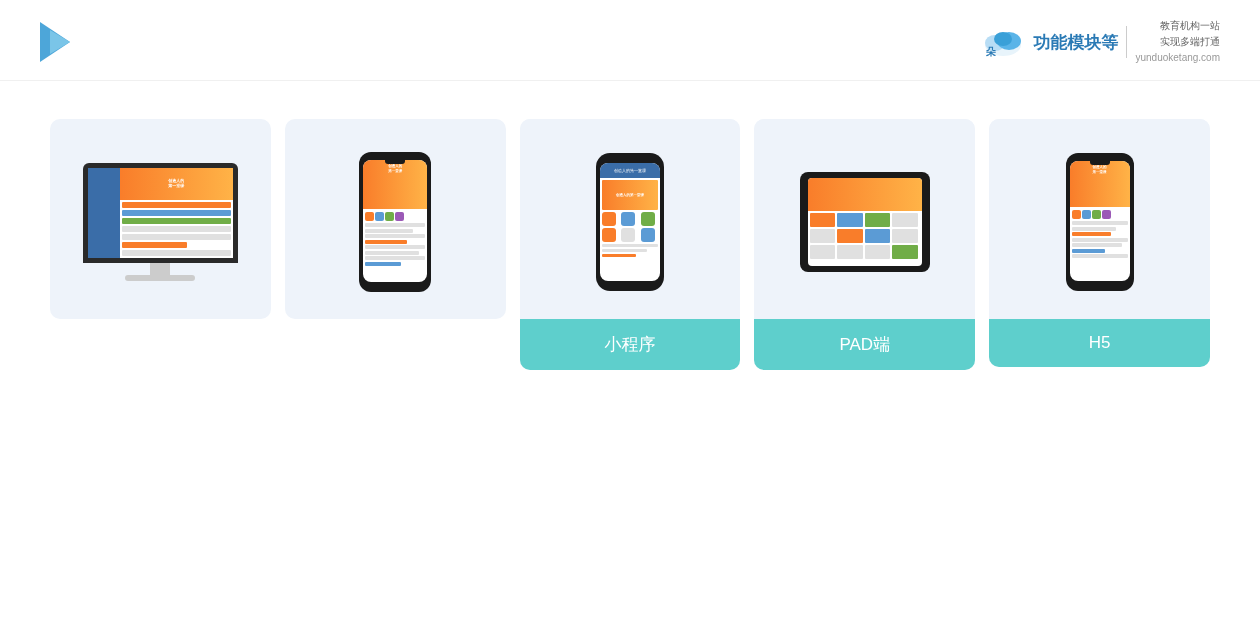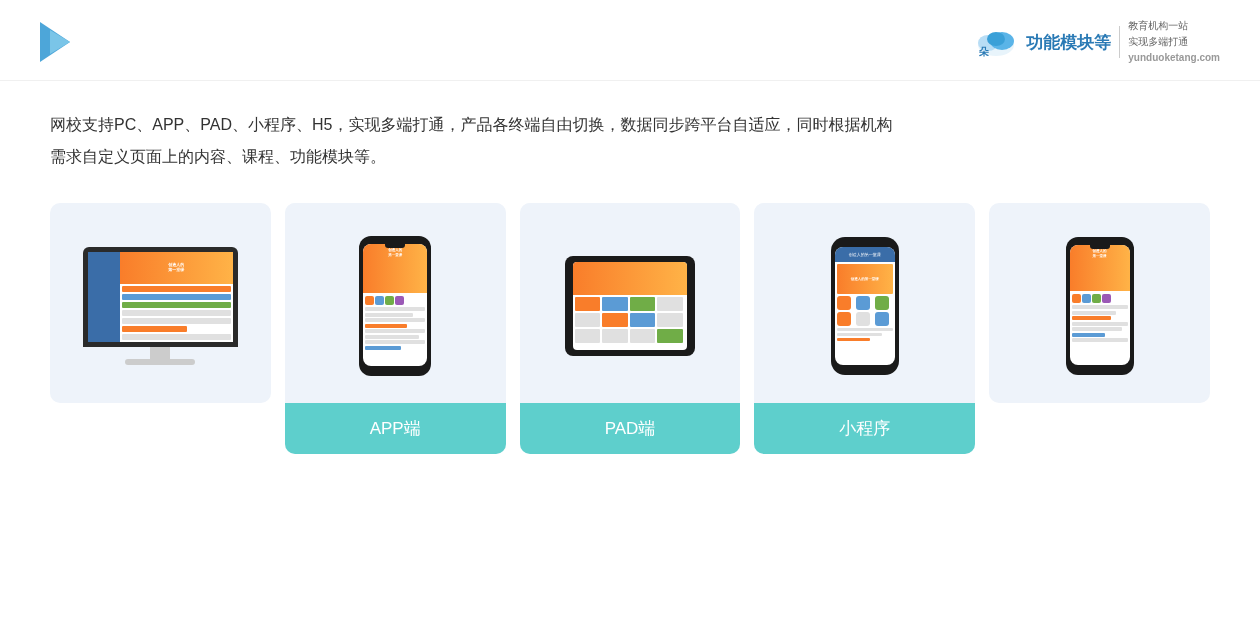--- a/index.html
+++ b/index.html
@@ -365,20 +365,21 @@
     .divider-vertical {
       width: 1px;
       height: 32px;
       background: #ccc;
     }
 
     .brand-right-text {
       font-size: 10px;
       color: #666;
       line-height: 1.6;
+      text-align: right;
     }
   </style>
 </head>
 <body>
 
 <div class="page-container">
 
   <div class="header">
     <div class="header-left">
 
@@ -395,30 +396,26 @@
         <ellipse cx="14" cy="18" rx="10" ry="8" fill="#b8ddf5"></ellipse>
         <ellipse cx="28" cy="16" rx="12" ry="9" fill="#5ab4e8"></ellipse>
         <ellipse cx="22" cy="14" rx="9" ry="7" fill="#3aa0d8"></ellipse>
         <text x="5" y="30" font-size="10" fill="#2a7ab5" font-family="Arial" font-weight="bold">朵</text>
       </svg>
       <div style="font-size:17px;font-weight:700;color:#2a7ab5;line-height:1;">功能模块等</div>
       <div class="divider-vertical"></div>
       <div class="brand-right-text">
         <div>教育机构一站</div>
         <div>实现多端打通</div>
-        <div style="color:#999;font-weight:bold;">yunduoketang.com</div>
+        <div style="color:#999;">yunduoketang.com</div>
       </div>
     </div>
   </div>
 
   <div class="content">
-    <div class="description">
-      <div>网校支持PC、APP、PAD、小程序、H5，实现多端打通，产品各终端自由切换，数据同步跨平台自适应，同时根据机构</div>
-      <div>需求自定义页面上的内容、课程、功能模块等。</div>
-    </div>
 
     <div class="cards-row">
 
       <div class="device-card">
         <div class="device-card-image">
           <div class="pc-monitor">
             <div class="monitor-frame">
               <div class="screen-content">
                 <div class="screen-sidebar"></div>
                 <div class="screen-main">
@@ -464,21 +461,49 @@
                 <div class="phone-row"></div>
                 <div class="phone-row" style="background:#f97d2a;width:70%"></div>
                 <div class="phone-row"></div>
                 <div class="phone-row" style="width:90%"></div>
                 <div class="phone-row"></div>
                 <div class="phone-row" style="background:#5b9bd5;width:60%"></div>
               </div>
             </div>
           </div>
         </div>
-        <div class="device-card-label">APP端</div>
+      </div>
+
+      <div class="device-card">
+        <div class="device-card-image">
+          <div class="mini-phone">
+            <div class="mini-phone-screen">
+              <div class="mini-phone-top">
+                <span class="mini-phone-top-text">创造人的第一堂课</span>
+              </div>
+              <div class="mini-phone-body">
+                <div style="height:30px;background:linear-gradient(90deg,#f97d2a,#ffb347);margin-bottom:2px;border-radius:1px;display:flex;align-items:center;justify-content:center;">
+                  <span style="font-size:3.5px;color:white;font-weight:bold;">创造人的第一堂课</span>
+                </div>
+                <div class="mini-icons-grid">
+                  <div class="mini-icon"></div>
+                  <div class="mini-icon blue"></div>
+                  <div class="mini-icon green"></div>
+                  <div class="mini-icon orange" style="background:#f97d2a"></div>
+                  <div class="mini-icon gray"></div>
+                  <div class="mini-icon blue"></div>
+                </div>
+                <div style="height:3px;background:#e0e0e0;border-radius:1px;margin-bottom:2px;"></div>
+                <div style="height:3px;background:#e0e0e0;border-radius:1px;width:80%;margin-bottom:2px;"></div>
+                <div style="height:3px;background:#f97d2a;border-radius:1px;width:60%;margin-bottom:2px;"></div>
+              </div>
+            </div>
+          </div>
+        </div>
+        <div class="device-card-label">小程序</div>
       </div>
 
       <div class="device-card">
         <div class="device-card-image">
           <div class="tablet-mockup">
             <div class="tablet-screen">
               <div class="tablet-banner"></div>
               <div class="tablet-grid">
                 <div class="tablet-cell orange"></div>
                 <div class="tablet-cell blue"></div>
@@ -494,49 +519,20 @@
                 <div class="tablet-cell green"></div>
               </div>
             </div>
           </div>
         </div>
         <div class="device-card-label">PAD端</div>
       </div>
 
       <div class="device-card">
         <div class="device-card-image">
-          <div class="mini-phone">
-            <div class="mini-phone-screen">
-              <div class="mini-phone-top">
-                <span class="mini-phone-top-text">创造人的第一堂课</span>
-              </div>
-              <div class="mini-phone-body">
-                <div style="height:30px;background:linear-gradient(90deg,#f97d2a,#ffb347);margin-bottom:2px;border-radius:1px;display:flex;align-items:center;justify-content:center;">
-                  <span style="font-size:3.5px;color:white;font-weight:bold;">创造人的第一堂课</span>
-                </div>
-                <div class="mini-icons-grid">
-                  <div class="mini-icon"></div>
-                  <div class="mini-icon blue"></div>
-                  <div class="mini-icon green"></div>
-                  <div class="mini-icon orange" style="background:#f97d2a"></div>
-                  <div class="mini-icon gray"></div>
-                  <div class="mini-icon blue"></div>
-                </div>
-                <div style="height:3px;background:#e0e0e0;border-radius:1px;margin-bottom:2px;"></div>
-                <div style="height:3px;background:#e0e0e0;border-radius:1px;width:80%;margin-bottom:2px;"></div>
-                <div style="height:3px;background:#f97d2a;border-radius:1px;width:60%;margin-bottom:2px;"></div>
-              </div>
-            </div>
-          </div>
-        </div>
-        <div class="device-card-label">小程序</div>
-      </div>
-
-      <div class="device-card">
-        <div class="device-card-image">
           <div class="phone-mockup" style="width:68px;height:138px;">
             <div class="phone-notch" style="background:#1a1a1a;"></div>
             <div class="phone-screen">
               <div class="phone-screen-banner" style="height:38%;">
                 <div style="position:absolute;top:4px;left:2px;right:2px;font-size:3.5px;color:white;font-weight:bold;text-align:center;line-height:1.3;">创造人的<br>第一堂课</div>
               </div>
               <div class="phone-screen-body">
                 <div class="phone-icons-row">
                   <div class="phone-icon-box"></div>
                   <div class="phone-icon-box blue"></div>
@@ -547,17 +543,18 @@
                 <div class="phone-row" style="width:80%"></div>
                 <div class="phone-row" style="background:#f97d2a;width:70%"></div>
                 <div class="phone-row"></div>
                 <div class="phone-row" style="width:90%"></div>
                 <div class="phone-row" style="background:#5b9bd5;width:60%"></div>
                 <div class="phone-row"></div>
               </div>
             </div>
           </div>
         </div>
+        <div class="device-card-label">H5</div>
       </div>
 
     </div>
   </div>
 </div>
 
 </body></html>

